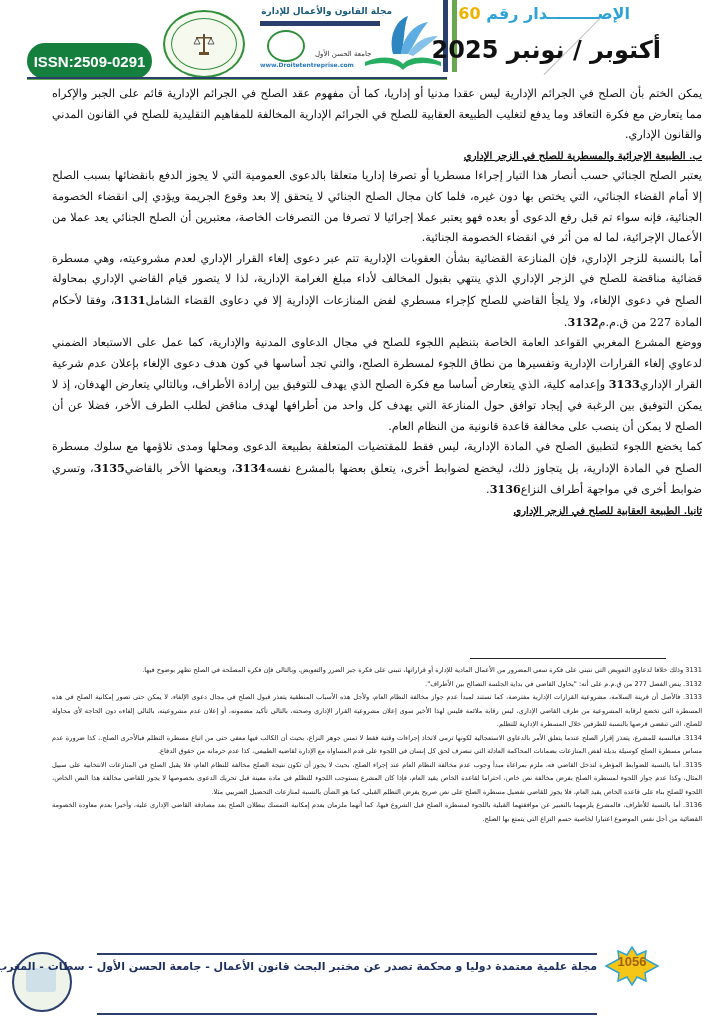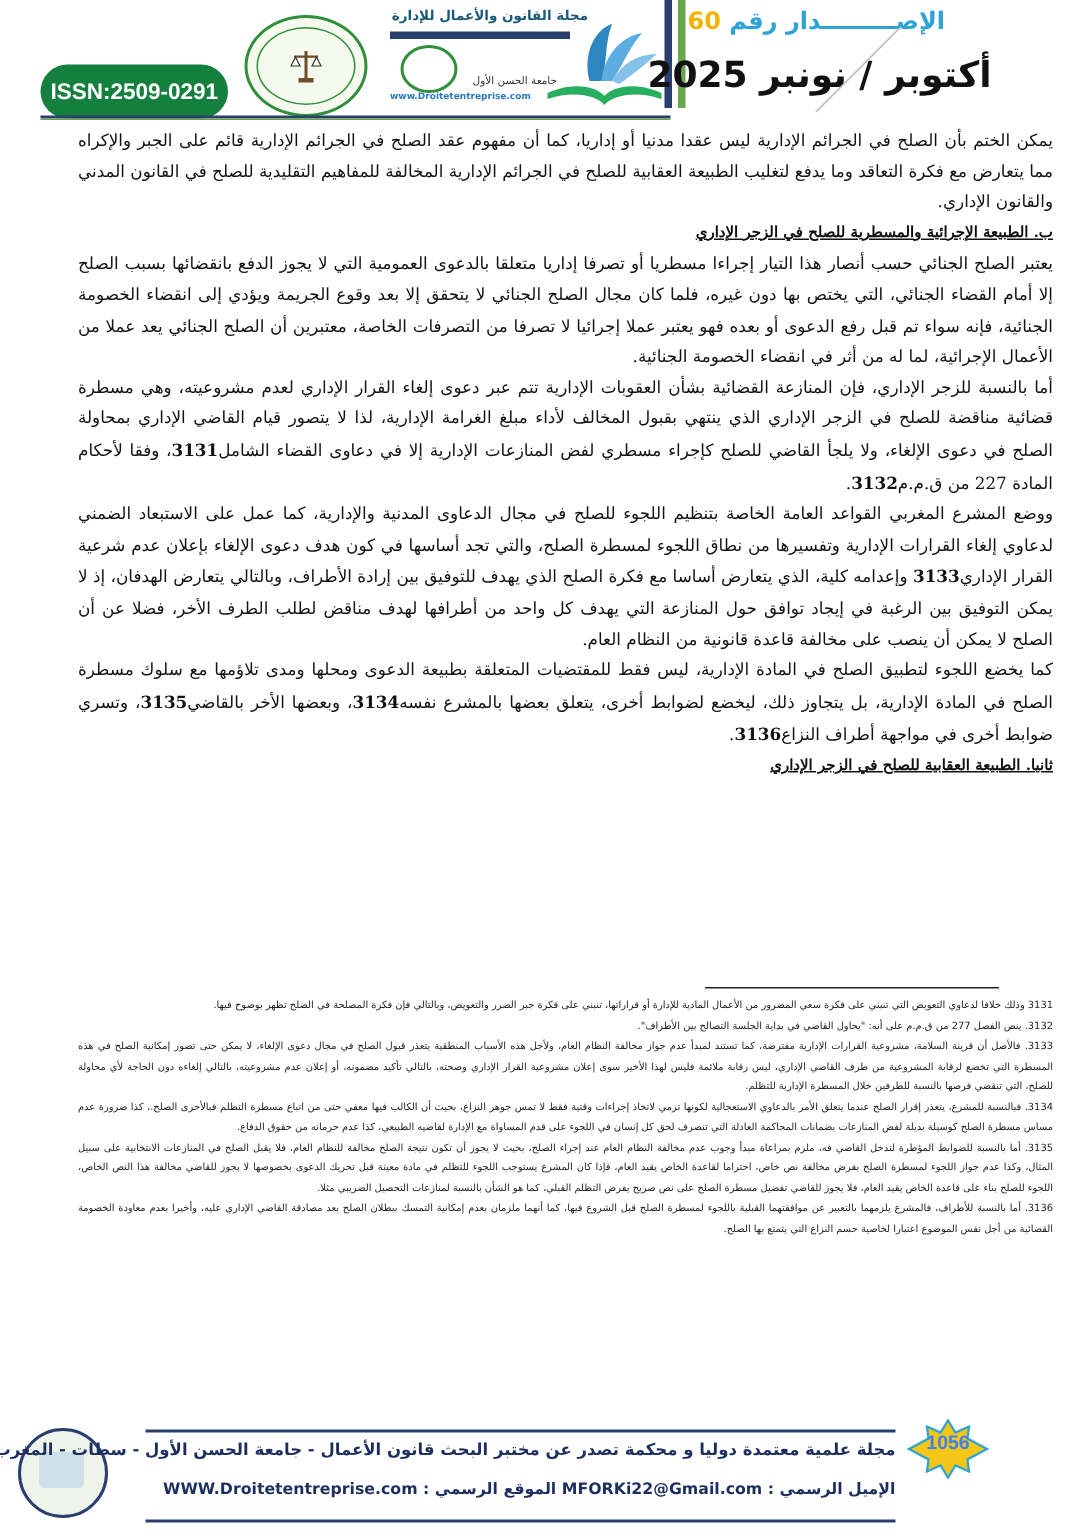--- a/index.html
+++ b/index.html
@@ -35,21 +35,21 @@
   .footnotes p { margin:0; }
 
   .footer { position:absolute; left:0; top:940px; width:724px; height:84px; }
   .f-seal { position:absolute; left:12px; top:12px; width:56px; height:56px; border-radius:50%; border:2px solid #2b3f6e; background:#eef4ea; }
   .f-seal .inner { position:absolute; left:12px; top:14px; width:30px; height:24px; background:#cfe0e8; border-radius:3px; }
   .f-hr1 { position:absolute; left:97px; top:13px; width:500px; height:2px; background:#2b3f6e; }
   .f-hr2 { position:absolute; left:97px; top:73px; width:500px; height:2px; background:#2b3f6e; }
   .f-line1 { position:absolute; left:97px; top:20px; width:500px; direction:rtl; text-align:right; font-size:11px; font-weight:bold; color:#1d2f5e; white-space:nowrap; }
   .f-line2 { position:absolute; left:97px; top:47px; width:500px; direction:rtl; text-align:right; font-size:10.5px; font-weight:bold; color:#1d2f5e; white-space:nowrap; }
   .star { position:absolute; left:602px; top:6px; width:60px; height:40px; }
-  .star-num { position:absolute; left:602px; top:14px; width:60px; text-align:center; font-size:13px; font-weight:bold; color:#3b82f6; font-family:"Liberation Sans", sans-serif; }
+  .star-num { position:absolute; left:602px; top:14px; width:60px; text-align:center; font-size:13px; font-weight:bold; color:#a16207; font-family:"Liberation Sans", sans-serif; }
 </style>
 </head>
 <body>
 
 <div class="header">
   <div class="issn">ISSN:2509-0291</div>
 
   <div class="seal">
     <div class="ring"></div>
     <svg class="scale" viewBox="0 0 22 24">
@@ -107,19 +107,18 @@
   <p>3135. أما بالنسبة للضوابط المؤطرة لتدخل القاضي فه، ملزم بمراعاة مبدأ وجوب عدم مخالفة النظام العام عند إجراء الصلح، بحيث لا يجوز أن تكون نتيجة الصلح مخالفة للنظام العام، فلا يقبل الصلح في المنازعات الانتخابية على سبيل المثال، وكذا عدم جواز اللجوء لمسطرة الصلح بفرض مخالفة نص خاص، احتراما لقاعدة الخاص يقيد العام، فإذا كان المشرع يستوجب اللجوء للتظلم في مادة معينة قبل تحريك الدعوى بخصوصها لا يجوز للقاضي مخالفة هذا النص الخاص، اللجوء للصلح بناء على قاعدة الخاص يقيد العام، فلا يجوز للقاضي تفضيل مسطرة الصلح على نص صريح يفرض التظلم القبلي، كما هو الشأن بالنسبة لمنازعات التحصيل الضريبي مثلا.</p>
   <p>3136. أما بالنسبة للأطراف، فالمشرع يلزمهما بالتعبير عن موافقتهما القبلية باللجوء لمسطرة الصلح قبل الشروع فيها، كما أنهما ملزمان بعدم إمكانية التمسك ببطلان الصلح بعد مصادقة القاضي الإداري عليه، وأخيرا بعدم معاودة الخصومة القضائية من أجل نفس الموضوع اعتبارا لخاصية حسم النزاع التي يتمتع بها الصلح.</p>
 </div>
 
 <div class="footer">
   <div class="f-seal">
     <div class="inner"></div>
   </div>
   <div class="f-hr1"></div>
   <div class="f-line1">مجلة علمية معتمدة  دوليا و محكمة تصدر عن مختبر البحث قانون الأعمال - جامعة الحسن الأول - سطات - المغرب</div>
-  <div class="f-line2">الإميل الرسمي :  MFORKi22@Gmail.com الموقع الرسمي : WWW.Droitetentreprise.com</div>
   <div class="f-hr2"></div>
   <svg class="star" viewBox="0 0 60 40">
     <polygon points="30,1 35,9 44,5 43,13 56,20 43,27 44,35 35,31 30,39 25,31 16,35 17,27 4,20 17,13 16,5 25,9" fill="#f5c518" stroke="#2ea3d6" stroke-width="1.5"></polygon>
   </svg>
   <div class="star-num">1056</div>
 </div>
 
 </body></html>

